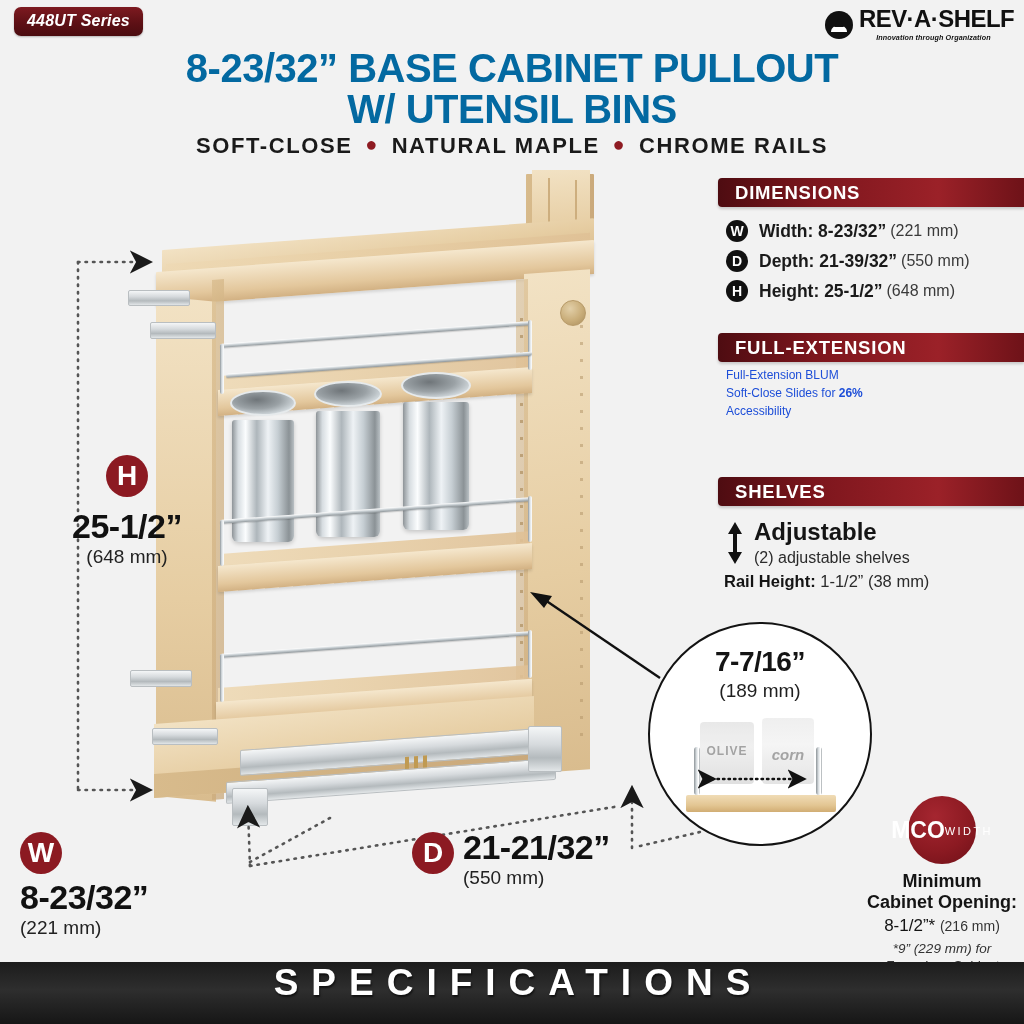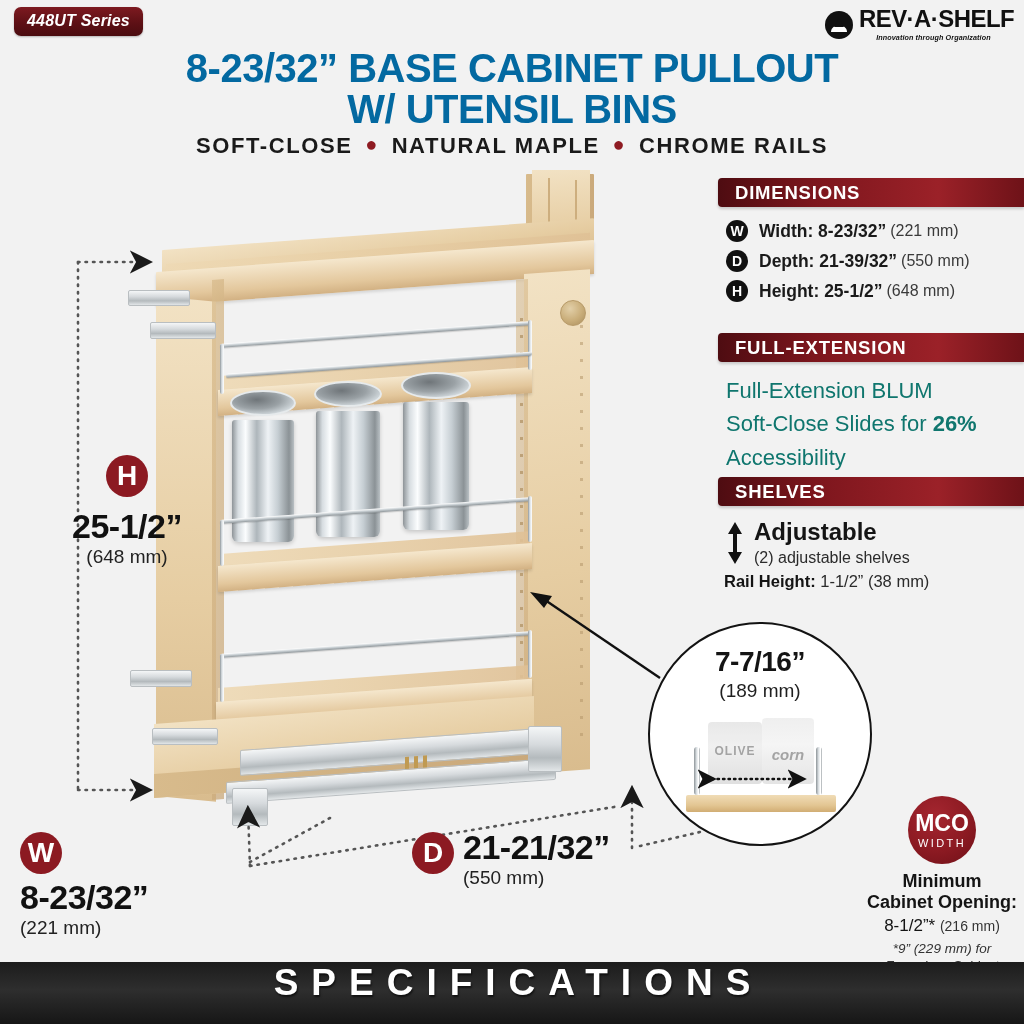--- a/index.html
+++ b/index.html
@@ -72,22 +72,22 @@
   .dim-badge{
     width:22px;height:22px;border-radius:50%;background:#111;color:#fff;
     font-weight:bold;font-size:14px;display:flex;align-items:center;
     justify-content:center;flex:0 0 22px;margin-right:11px;
   }
   .dim-label{font-size:17.5px;font-weight:bold;color:#1a1a1a;}
   .dim-mm{font-size:16px;color:#3a3a3a;font-weight:normal;margin-left:4px;}
 
   
   .fx-text{
-    position:absolute;left:726px;top:374px;width:290px;
-    font-size:22px;color:#0f766e;line-height:1.52;
+    position:absolute;left:726px;top:366px;width:290px;
+    font-size:12px;color:#1d4ed8;line-height:1.52;
   }
   .fx-text b{font-weight:bold;}
 
   
   .shelf-block{position:absolute;left:724px;top:518px;width:300px;}
   .shelf-adj{display:flex;align-items:flex-start;}
   .updown-icon{width:22px;height:46px;flex:0 0 22px;margin-right:8px;margin-top:2px;}
   .adj-title{font-size:24px;font-weight:bold;color:#141414;line-height:1.15;}
   .adj-sub{font-size:16px;color:#2b2b2b;line-height:1.3;margin-top:2px;}
   .rail-h{margin-top:4px;font-size:16.5px;color:#2b2b2b;}
@@ -168,40 +168,40 @@
     position:absolute;left:36px;bottom:32px;width:150px;height:17px;
     background:linear-gradient(180deg,#f0dcb6 0%,#e3c693 60%,#d1ad73 100%);
     border-radius:2px;
   }
   .c-post{
     position:absolute;bottom:49px;width:6px;height:48px;border-radius:3px;
     background:linear-gradient(90deg,#8d9498 0%,#dfe4e7 45%,#ffffff 75%,#9aa1a5 100%);
   }
   .c-jar{position:absolute;bottom:60px;}
   .jar-olive{
-    left:58px;width:54px;height:62px;border-radius:4px;
+    left:50px;width:54px;height:62px;border-radius:4px;
     background:linear-gradient(180deg,#e6e6e6 0%,#efefef 40%,#dcdcdc 100%);
     opacity:.9;
   }
   .jar-corn{
     left:112px;width:52px;height:66px;border-radius:4px;
     background:linear-gradient(180deg,#eeeeee 0%,#f4f4f4 40%,#e2e2e2 100%);
     opacity:.9;
   }
   .jar-txt{
     position:absolute;left:0;right:0;text-align:center;
     font-weight:bold;color:#9a9a9a;
   }
 
   
   .mco{position:absolute;left:864px;top:796px;width:156px;text-align:center;}
   .mco-circle{
     width:68px;height:68px;border-radius:50%;margin:0 auto;
     background:radial-gradient(circle at 40% 30%,#a52630 0%,#8c1a22 55%,#6e1018 100%);
-    color:#fff;display:flex;flex-direction:column;align-items:center;justify-content:center;
+    color:#fff;display:flex;align-items:center;justify-content:center;
   }
   .mco-circle .m1{font-size:23px;font-weight:bold;line-height:1;}
   .mco-circle .m2{font-size:11px;letter-spacing:2.4px;margin-top:2px;}
   .mco-t1{font-size:18px;font-weight:bold;color:#141414;line-height:1.18;margin-top:7px;}
   .mco-t2{font-size:17px;color:#141414;margin-top:3px;}
   .mco-t2 .sm{font-size:14px;color:#333;}
   .mco-t3{font-size:13.5px;font-style:italic;color:#333;line-height:1.25;margin-top:5px;}
 
   
   .footer{

